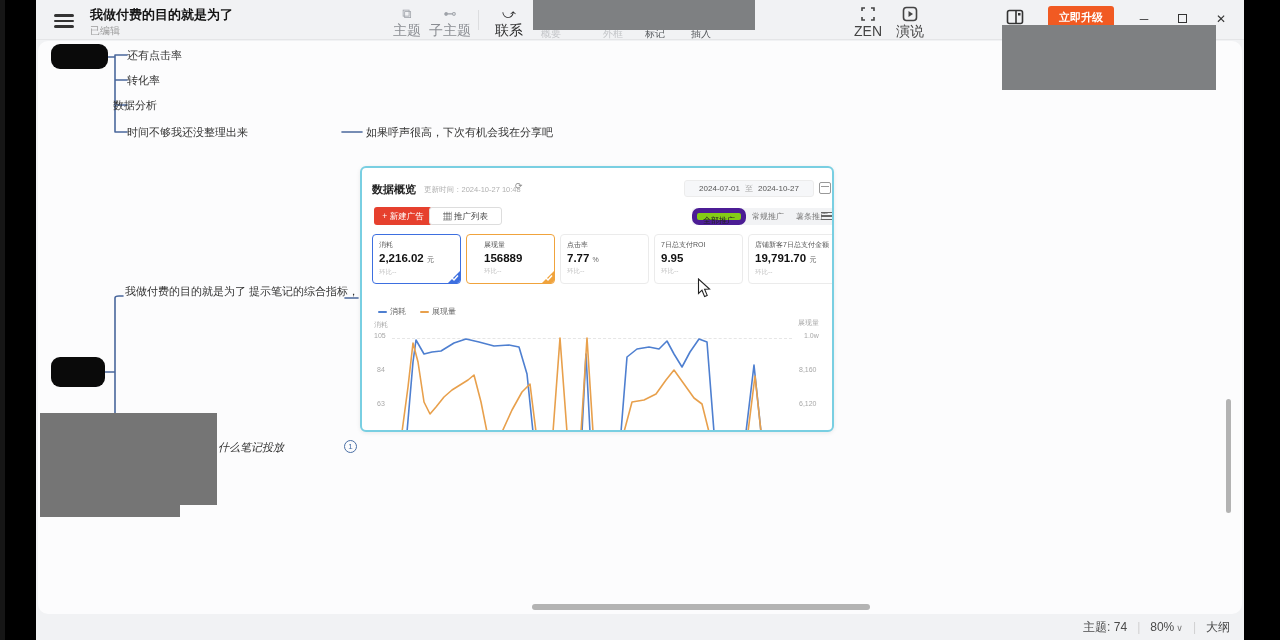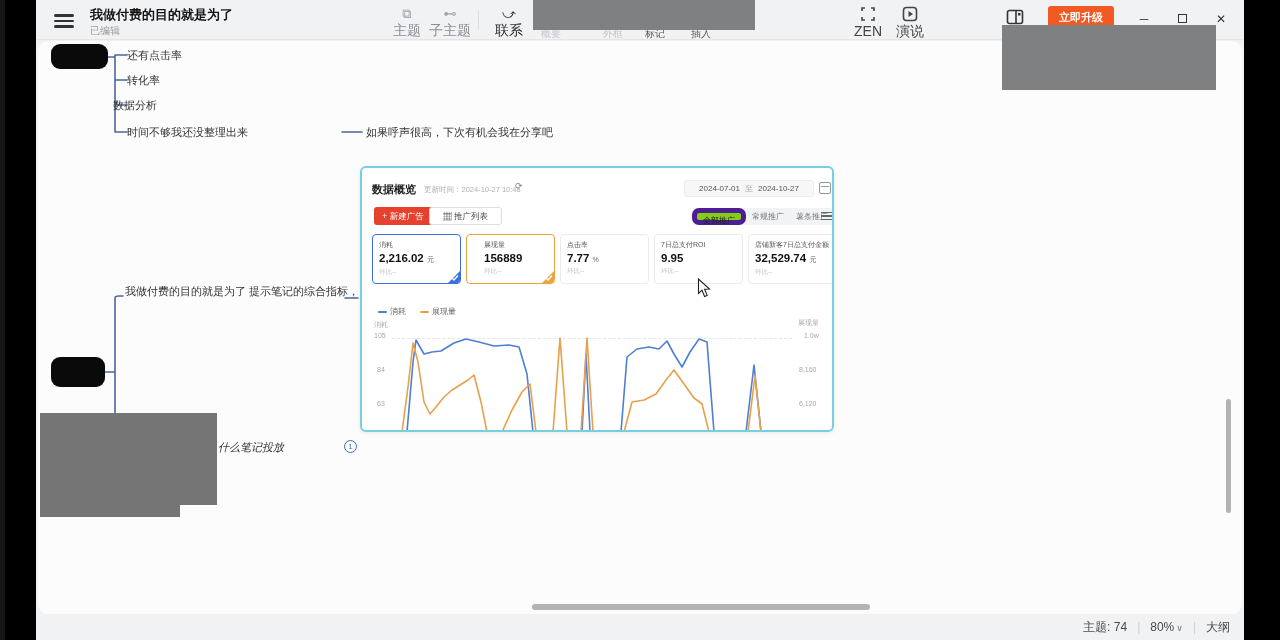--- a/index.html
+++ b/index.html
@@ -229,21 +229,21 @@
           <div class="cvalue"><span>7.77</span> <span class="cunit">%</span></div>
           <div class="csub">环比--</div>
         </div>
         <div class="card" style="left:292px;">
           <div class="clabel">7日总支付ROI</div>
           <div class="cvalue"><span>9.95</span></div>
           <div class="csub">环比--</div>
         </div>
         <div class="card" style="left:386px;">
           <div class="clabel">店铺新客7日总支付金额</div>
-          <div class="cvalue"><span>32,529.74</span> <span class="cunit">元</span></div>
+          <div class="cvalue"><span>19,791.70</span> <span class="cunit">元</span></div>
           <div class="csub">环比--</div>
         </div>
 
         <div class="legend">
           <span><span class="dash-mark" style="background:#4e7fd0;"></span><span>消耗</span></span>
           <span><span class="dash-mark" style="background:#e8a04c;"></span><span>展现量</span></span>
         </div>
         <div class="axis-label" style="left:12px;top:152px;">消耗</div>
         <div class="axis-label" style="left:436px;top:150px;">展现量</div>
         <div class="tick" style="left:12px;top:164px;">105</div>

